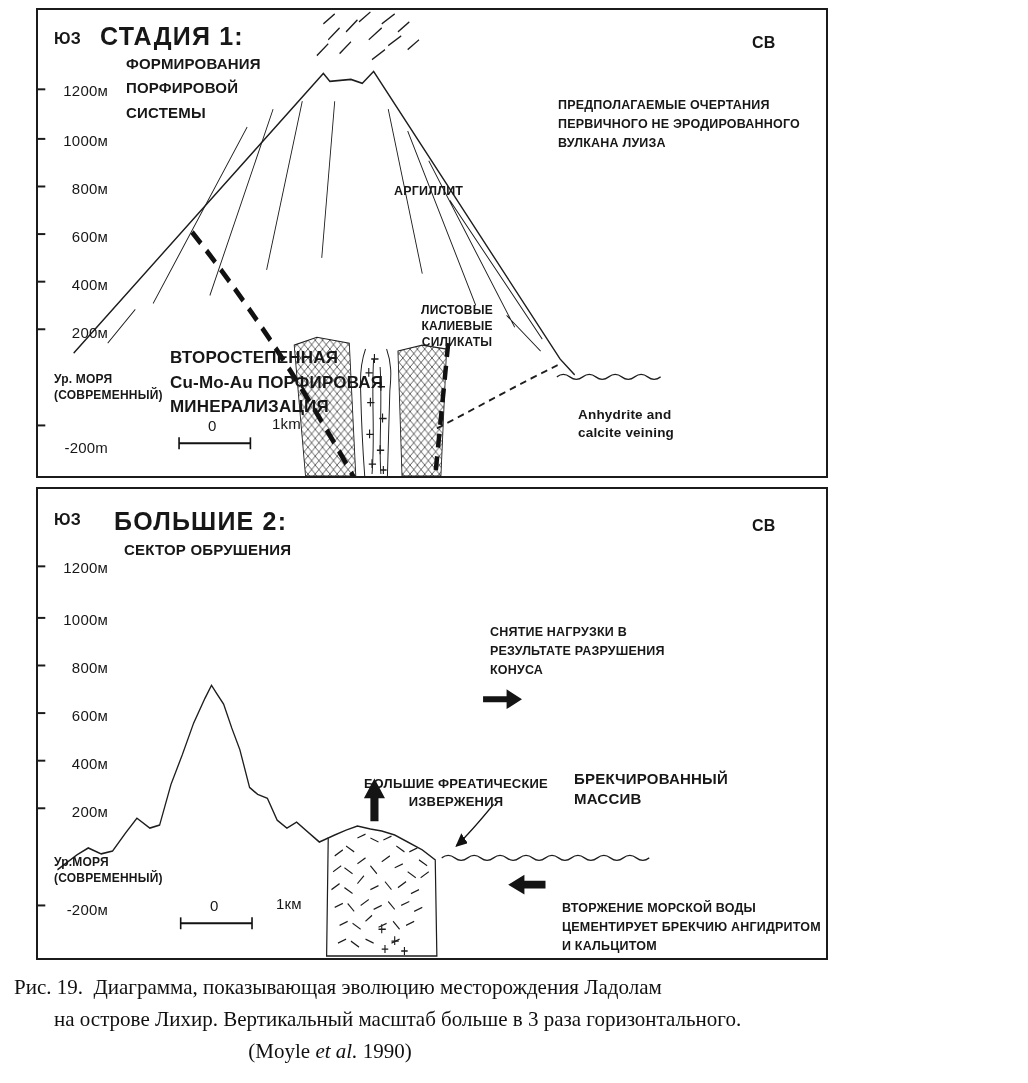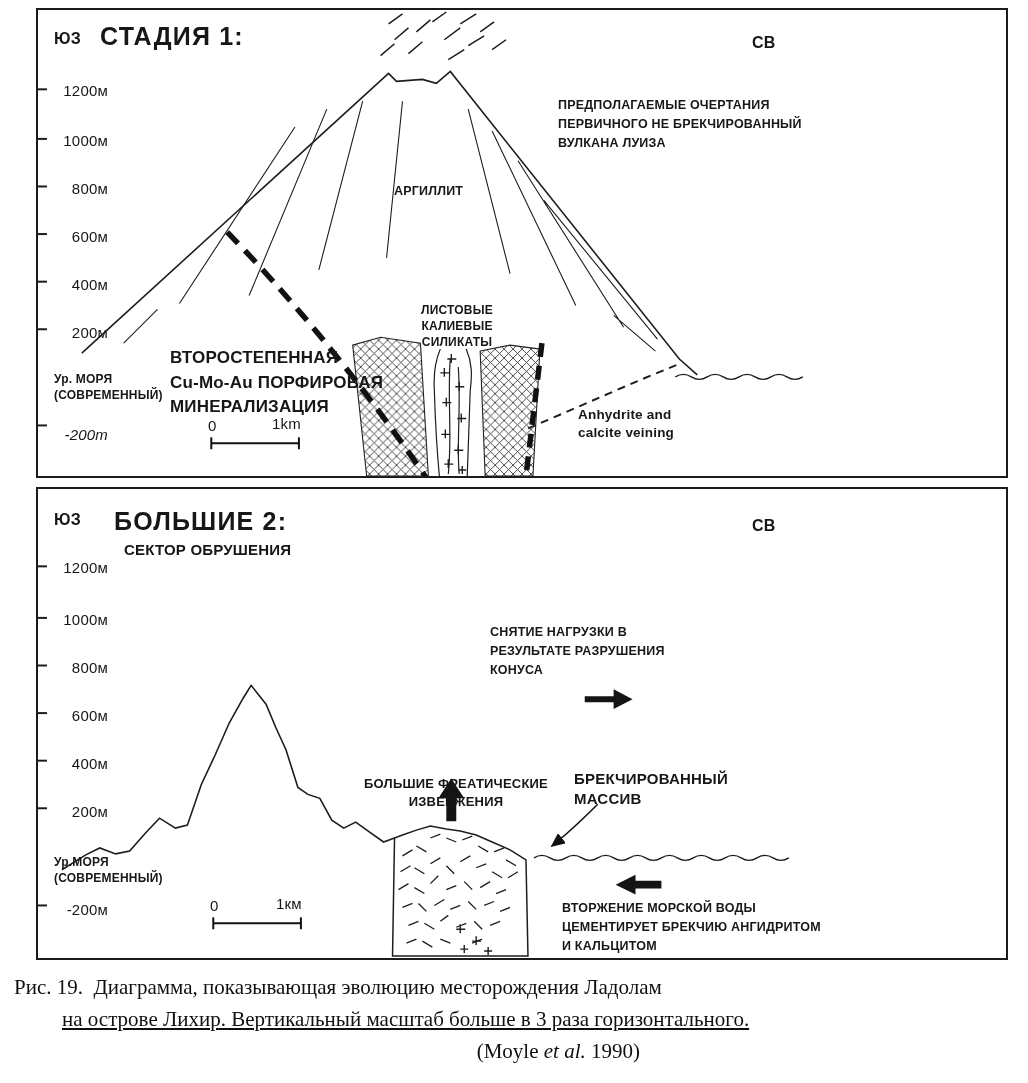--- a/index.html
+++ b/index.html
@@ -1,34 +1,34 @@
 <!DOCTYPE html>
 <html><head>
 <meta charset="utf-8">
 <style>
   * { box-sizing: border-box; margin: 0; padding: 0; }
   html,body { background:#ffffff; }
   .page { position:relative; width:1028px; height:1083px; background:#ffffff; overflow:hidden; }
-  .panel { position:absolute; left:36px; width:972px; border:2px solid #1b1b1b; background:#ffffff; }
+  .panel { position:absolute; left:36px; width:792px; border:2px solid #1b1b1b; background:#ffffff; }
   #panel1 { top:8px;   height:470px; }
   #panel2 { top:487px; height:473px; }
   .draw { position:absolute; left:0; top:0; width:100%; height:100%; }
   .lbl { position:absolute; font-family:"Liberation Sans",sans-serif; color:#171717; white-space:nowrap; letter-spacing:0.2px; }
   .corner { font-size:16px; font-weight:bold; }
   .stage-title { font-size:25px; font-weight:bold; letter-spacing:1.2px; }
   .stage-sub { font-size:15px; font-weight:bold; line-height:1.62; }
   .axis { font-size:15px; width:58px; text-align:right; }
   .note { font-size:12.5px; font-weight:bold; line-height:1.5; }
   .note-sm { font-size:12px; font-weight:bold; line-height:1.35; }
   .note-md { font-size:13px; font-weight:bold; line-height:1.4;margin-top:31px; }
   .note-lg { font-size:15px; font-weight:bold; line-height:1.35; }
   .anhy { font-size:13.5px; font-weight:bold; line-height:1.3; }
   .scale-num { font-size:15px; }
   .caption { position:absolute; font-family:"Liberation Serif",serif; font-size:21px; color:#101010; white-space:pre; }
-  .cap-center { text-align:right; white-space:normal; }
+  .cap-center { text-align:center; white-space:normal; }
   .i { font-style:italic; }
 </style>
 </head>
 <body>
 
 <div class="page">
 
   <div class="panel" id="panel1">
     <svg class="draw" viewBox="0 0 972 470" preserveAspectRatio="none">
       <defs>
@@ -78,36 +78,41 @@
       <g stroke="#111" stroke-width="2">
         <line x1="174" y1="437" x2="262" y2="437"></line>
         <line x1="174" y1="431" x2="174" y2="443"></line>
         <line x1="262" y1="431" x2="262" y2="443"></line>
       </g>
     </svg>
 
     <div class="lbl corner" style="left:16px; top:20px;">ЮЗ</div>
     <div class="lbl corner" style="left:714px; top:24px;">СВ</div>
     <div class="lbl stage-title" style="left:62px; top:12px;">СТАДИЯ 1:</div>
+    <div class="lbl stage-sub" style="left:88px; top:42px;">
+      <div>ФОРМИРОВАНИЯ</div>
+      <div>ПОРФИРОВОЙ</div>
+      <div>СИСТЕМЫ</div>
+    </div>
 
     <div class="lbl axis" style="left:12px; top:72px;">1200м</div>
     <div class="lbl axis" style="left:12px; top:122px;">1000м</div>
     <div class="lbl axis" style="left:12px; top:170px;">800м</div>
     <div class="lbl axis" style="left:12px; top:218px;">600м</div>
     <div class="lbl axis" style="left:12px; top:266px;">400м</div>
     <div class="lbl axis" style="left:12px; top:314px;">200м</div>
     <div class="lbl note-sm" style="left:16px; top:361px;">
       <div>Ур. МОРЯ</div>
       <div>(СОВРЕМЕННЫЙ)</div>
     </div>
-    <div class="lbl axis" style="left:12px; top:416px;font-style:italic;">-200m</div>
+    <div class="lbl axis" style="left:12px; top:429px;">-200m</div>
 
     <div class="lbl note" style="left:492px; top:86px;margin-left:28px;">
       <div>ПРЕДПОЛАГАЕМЫЕ ОЧЕРТАНИЯ</div>
-      <div>ПЕРВИЧНОГО НЕ БРЕКЧИРОВАННЫЙ</div>
+      <div>ПЕРВИЧНОГО НЕ ЭРОДИРОВАННОГО</div>
       <div>ВУЛКАНА ЛУИЗА</div>
     </div>
     <div class="lbl note" style="left:356px; top:172px;">АРГИЛЛИТ</div>
     <div class="lbl note-sm" style="left:369px; top:292px; width:100px; text-align:center;">
       <div>ЛИСТОВЫЕ</div>
       <div>КАЛИЕВЫЕ</div>
       <div>СИЛИКАТЫ</div>
     </div>
     <div class="lbl note-sm" style="left:132px; top:336px; line-height:1.45; font-size:17px;">
       <div>ВТОРОСТЕПЕННАЯ</div>
@@ -194,16 +199,16 @@
     <div class="lbl note" style="left:524px; top:410px;">
       <div>ВТОРЖЕНИЕ МОРСКОЙ ВОДЫ</div>
       <div>ЦЕМЕНТИРУЕТ БРЕКЧИЮ АНГИДРИТОМ</div>
       <div>И КАЛЬЦИТОМ</div>
     </div>
     <div class="lbl scale-num" style="left:172px; top:408px;">0</div>
     <div class="lbl scale-num" style="left:238px; top:406px;">1км</div>
   </div>
 
   <div class="caption" style="left:14px; top:975px;">Рис. 19.  Диаграмма, показывающая эволюцию месторождения Ладолам</div>
-  <div class="caption" style="left:62px; top:1007px;text-decoration:underline;">на острове Лихир. Вертикальный масштаб больше в 3 раза горизонтального.</div>
+  <div class="caption" style="left:54px; top:1007px;">на острове Лихир. Вертикальный масштаб больше в 3 раза горизонтального.</div>
   <div class="caption cap-center" style="left:20px; top:1039px; width:620px;"><span>(Moyle </span><span class="i">et al.</span><span> 1990)</span></div>
 
 </div>
 
 </body></html>

